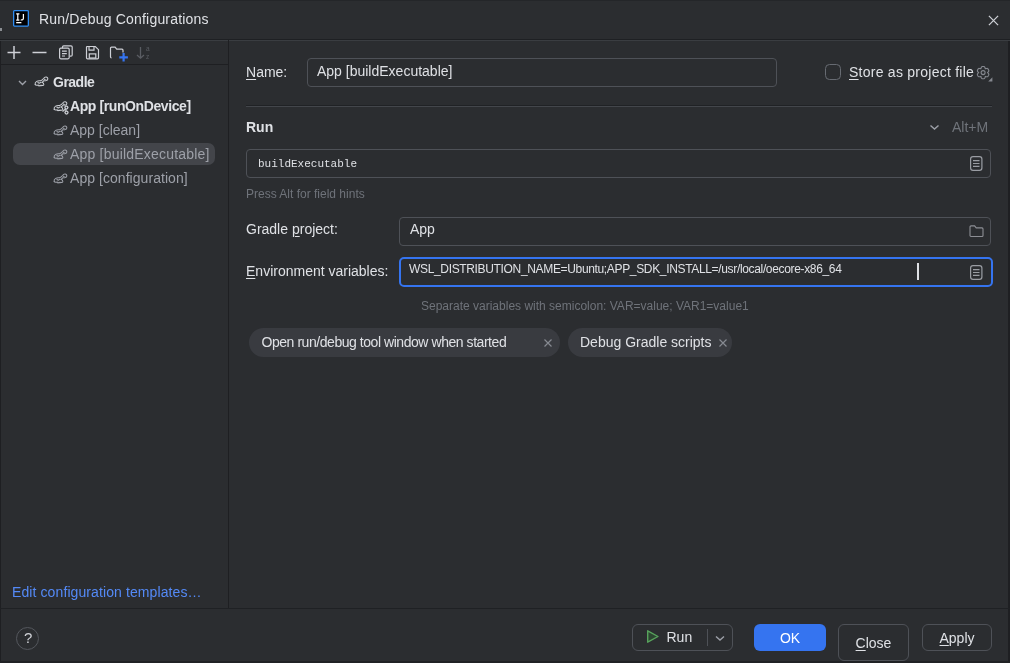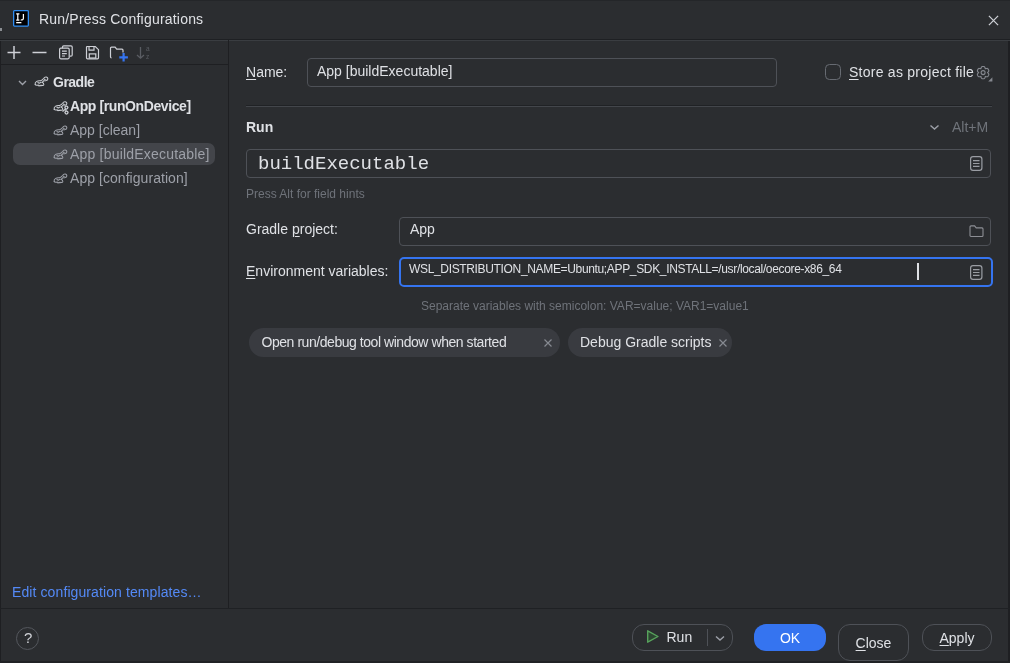--- a/index.html
+++ b/index.html
@@ -7,21 +7,21 @@
   body { background:#2b2d30; font-family:"Liberation Sans", sans-serif; color:#dfe1e5; position:relative; }
   .abs { position:absolute; }
   .t13 { font-size:14px; line-height:15px; }
   .t12 { font-size:12px; line-height:13px; }
   .hint { color:#6f737a; }
   .link { color:#548af7; }
   .gray { color:#9da0a8; }
   u { text-decoration:underline; text-underline-offset:2px; text-decoration-thickness:1px; }
   .field { position:absolute; border:1px solid #4e5157; border-radius:4px; background:#2b2d30; }
   .mono { font-family:"Liberation Mono", monospace; }
-  .btn { position:absolute; border:1px solid #4e5157; border-radius:12px; background:#2b2d30;
+  .btn { position:absolute; border:1px solid #4e5157; border-radius:6px; background:#2b2d30;
          display:flex; align-items:center; justify-content:center; font-size:14px; color:#dfe1e5;text-align:right; }
   svg { display:block; }
 </style>
 </head>
 <body>
 
 <div class="abs" style="left:0;top:0;width:1010px;height:1px;background:#242629;z-index:50"></div>
 <div class="abs" style="left:0;top:661px;width:1010px;height:2px;background:#202225;z-index:50"></div>
 <div class="abs" style="left:0;top:28px;width:2px;height:3px;background:#8b8e93;z-index:60"></div>
 <div class="abs" style="left:0;top:0;width:1px;height:663px;background:#1e1f22"></div>
@@ -34,21 +34,21 @@
 <div class="abs" style="left:13px;top:10px;width:16px;height:17px;">
 <svg width="16" height="17" viewBox="0 0 16 17">
   <rect x="0.65" y="0.65" width="14.7" height="15.4" rx="0.8" fill="#000002" stroke="#2f8df2" stroke-width="1.3"></rect>
   <g stroke="#ffffff" stroke-width="1.25" fill="none">
     <path d="M3.2 3.9 h3.2 M4.8 3.9 V10 M3.2 10 h3.2"></path>
     <path d="M10.4 3.9 V8.2 C10.4 9.6 9 10.3 7.7 9.8"></path>
   </g>
   <rect x="3.2" y="12" width="5.2" height="1.3" fill="#ffffff"></rect>
 </svg>
 </div>
-<div class="abs t13" style="left:39px;top:12px;color:#dfe1e5;letter-spacing:0.2px;">Run/Press Configurations</div>
+<div class="abs t13" style="left:39px;top:12px;color:#dfe1e5;letter-spacing:0.2px;">Run/Debug Configurations</div>
 
 <svg class="abs" style="left:987.5px;top:14.5px" width="11" height="11" viewBox="0 0 11 11">
   <path d="M0.9 0.9 L10.1 10.1 M10.1 0.9 L0.9 10.1" stroke="#ced0d6" stroke-width="1.25" fill="none"></path>
 </svg>
 
 <div class="abs" style="left:228px;top:40px;width:1px;height:568px;background:#1e1f22"></div>
 <div class="abs" style="left:0;top:64px;width:228px;height:1px;background:#1e1f22"></div>
 
 <svg class="abs" style="left:7px;top:45px" width="145" height="18" viewBox="0 0 145 18">
   <g stroke="#ced0d6" stroke-width="1.5" fill="none">
@@ -150,21 +150,21 @@
 <div class="abs" style="left:246px;top:106px;width:746px;height:1px;background:#43464b"></div>
 
 <div class="abs t13" style="left:246px;top:120px;font-weight:bold;">Run</div>
 <div class="abs t13 link" style="left:834px;top:120px;margin-top:32px;"><u>M</u>odify options</div>
 <svg class="abs" style="left:929px;top:124px" width="11" height="7" viewBox="0 0 11 7">
   <path d="M1.5 1.5 L5.5 5 L9.5 1.5" stroke="#9da0a8" stroke-width="1.4" fill="none"></path>
 </svg>
 <div class="abs t13 hint" style="left:952px;top:120px;">Alt+M</div>
 
 <div class="field" style="left:246px;top:149px;width:745px;height:29px;"></div>
-<div class="abs mono" style="left:258px;top:156.5px;font-size:19px;line-height:14px;">buildExecutable</div>
+<div class="abs mono" style="left:258px;top:156.5px;font-size:11px;line-height:14px;">buildExecutable</div>
 <svg class="abs" style="left:969.5px;top:156px" width="13" height="15" viewBox="0 0 13 15">
   <g stroke="#9a9da3" stroke-width="1.2" fill="none">
     <rect x="0.6" y="0.6" width="11.3" height="13.8" rx="2.4"></rect>
     <path d="M3 4.7 h6.5 M3 7.5 h6.5 M3 10.3 h6.5"></path>
   </g>
 </svg>
 <div class="abs t12 hint" style="left:246px;top:188px;">Press Alt for field hints</div>
 
 <div class="abs t13" style="left:246px;top:222px;">Gradle <u>p</u>roject:</div>
 <div class="field" style="left:399px;top:217px;width:592px;height:29px;"></div>

